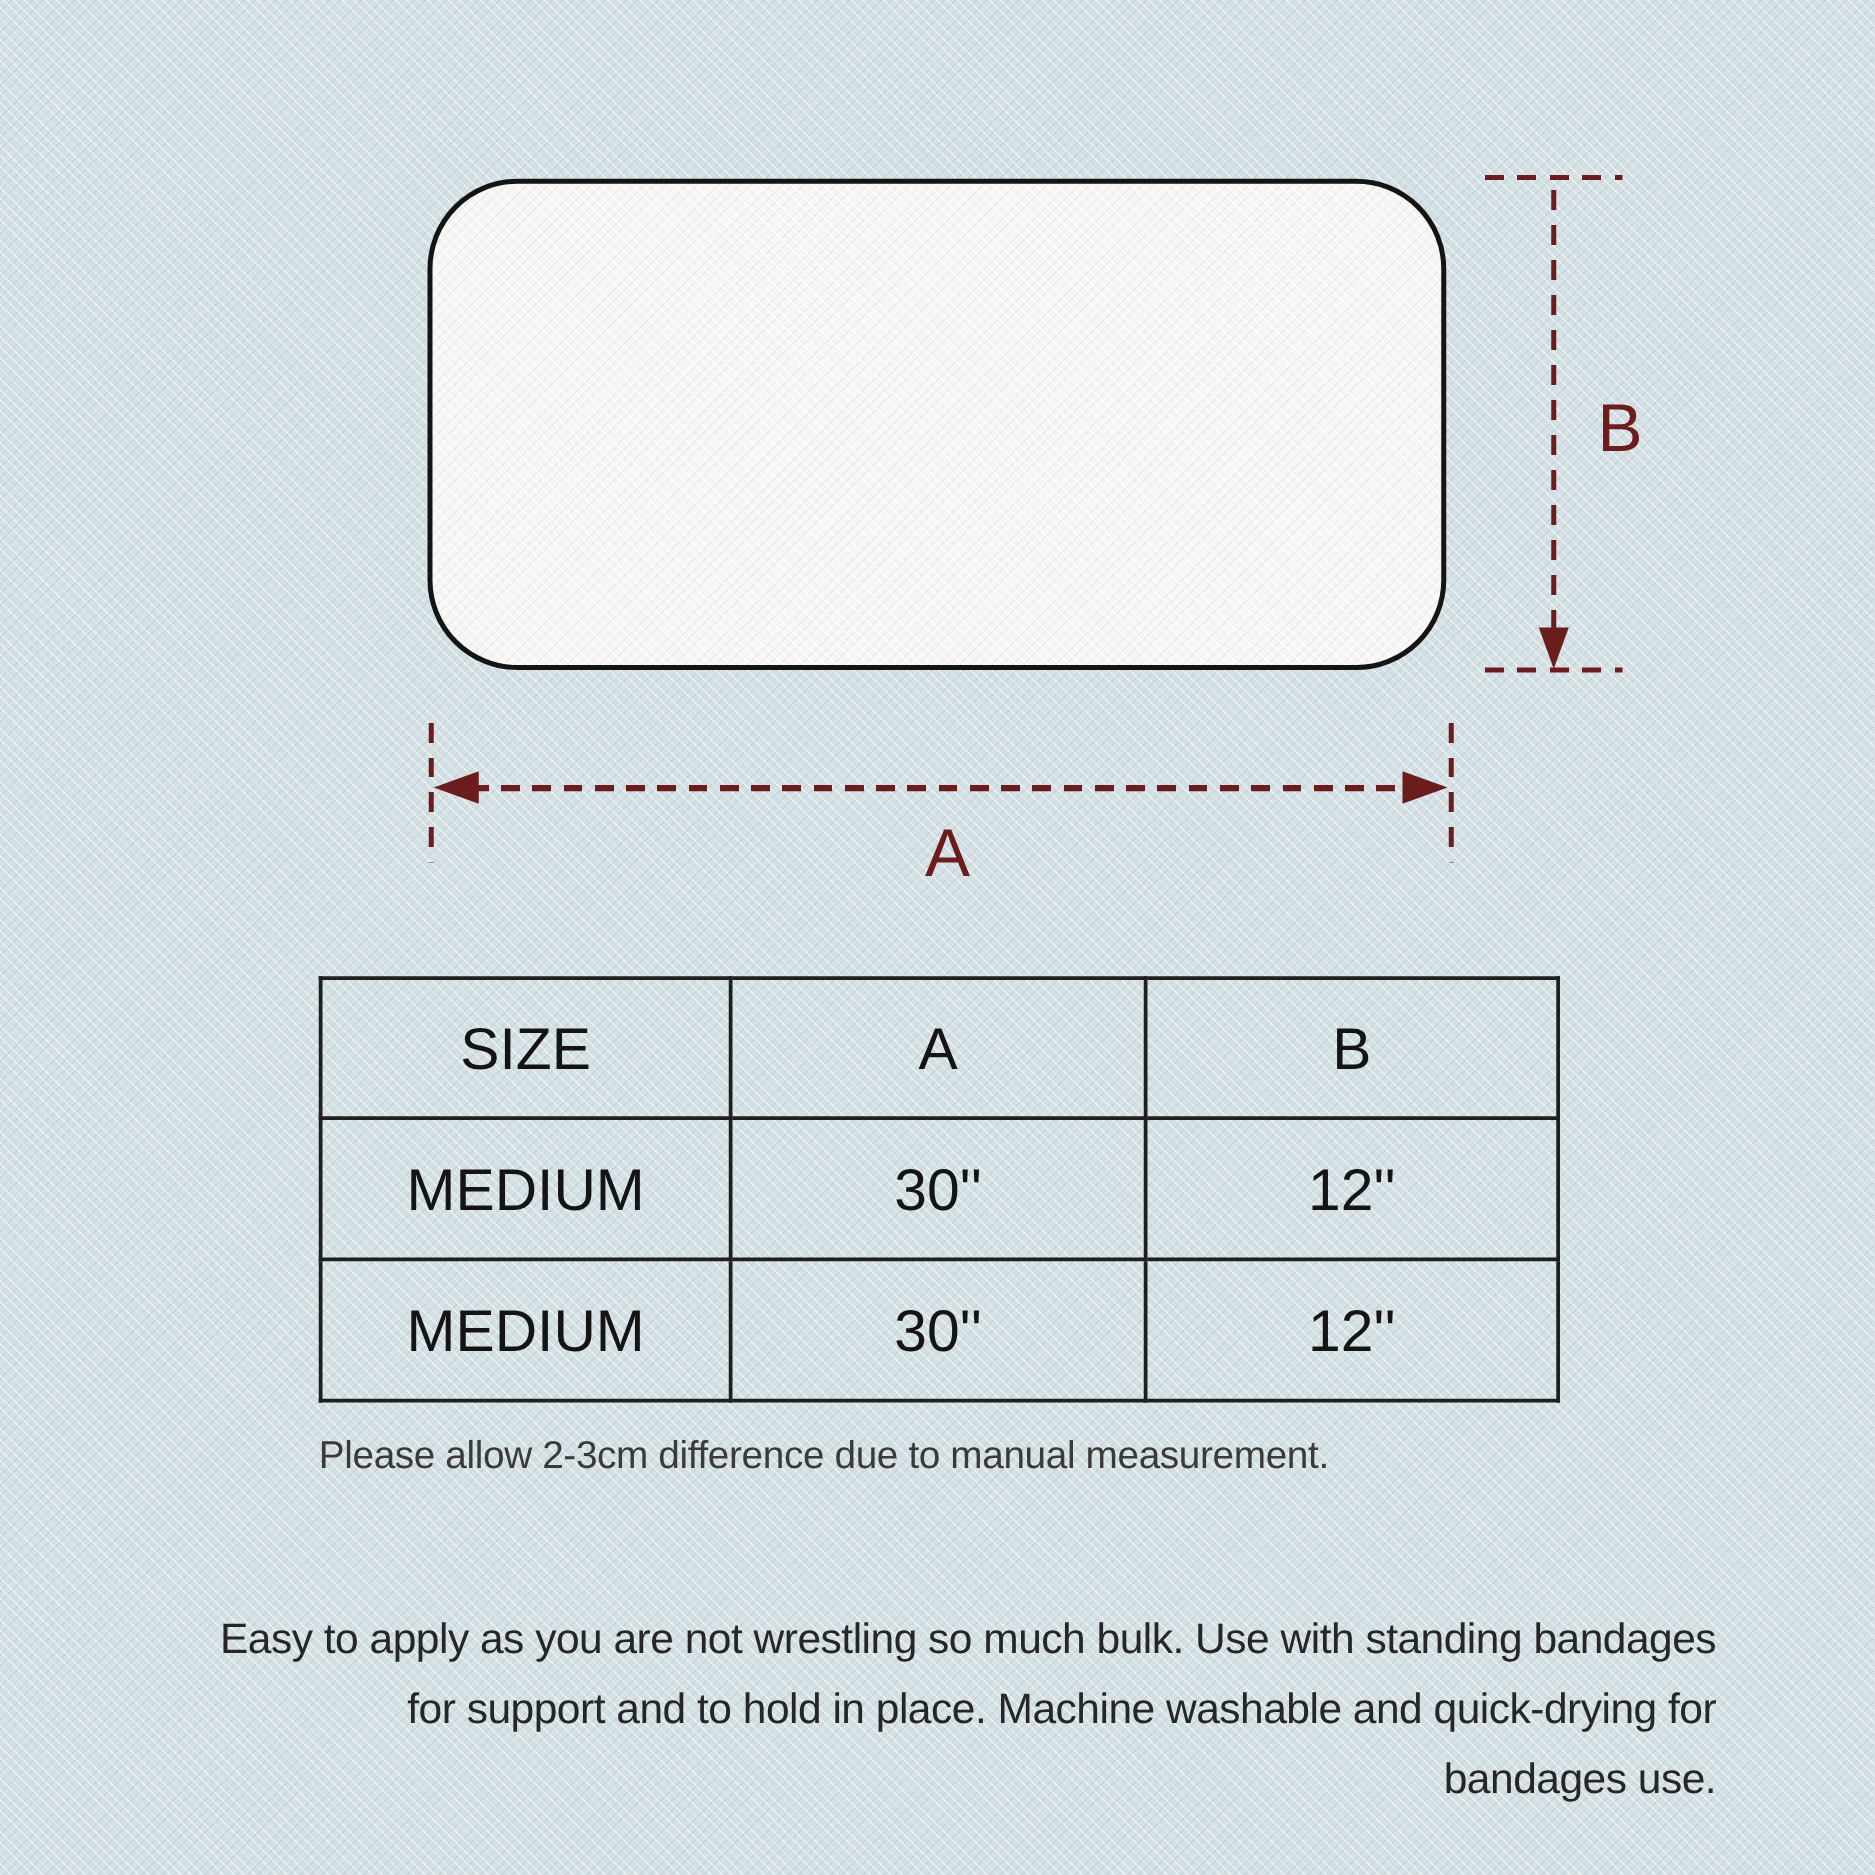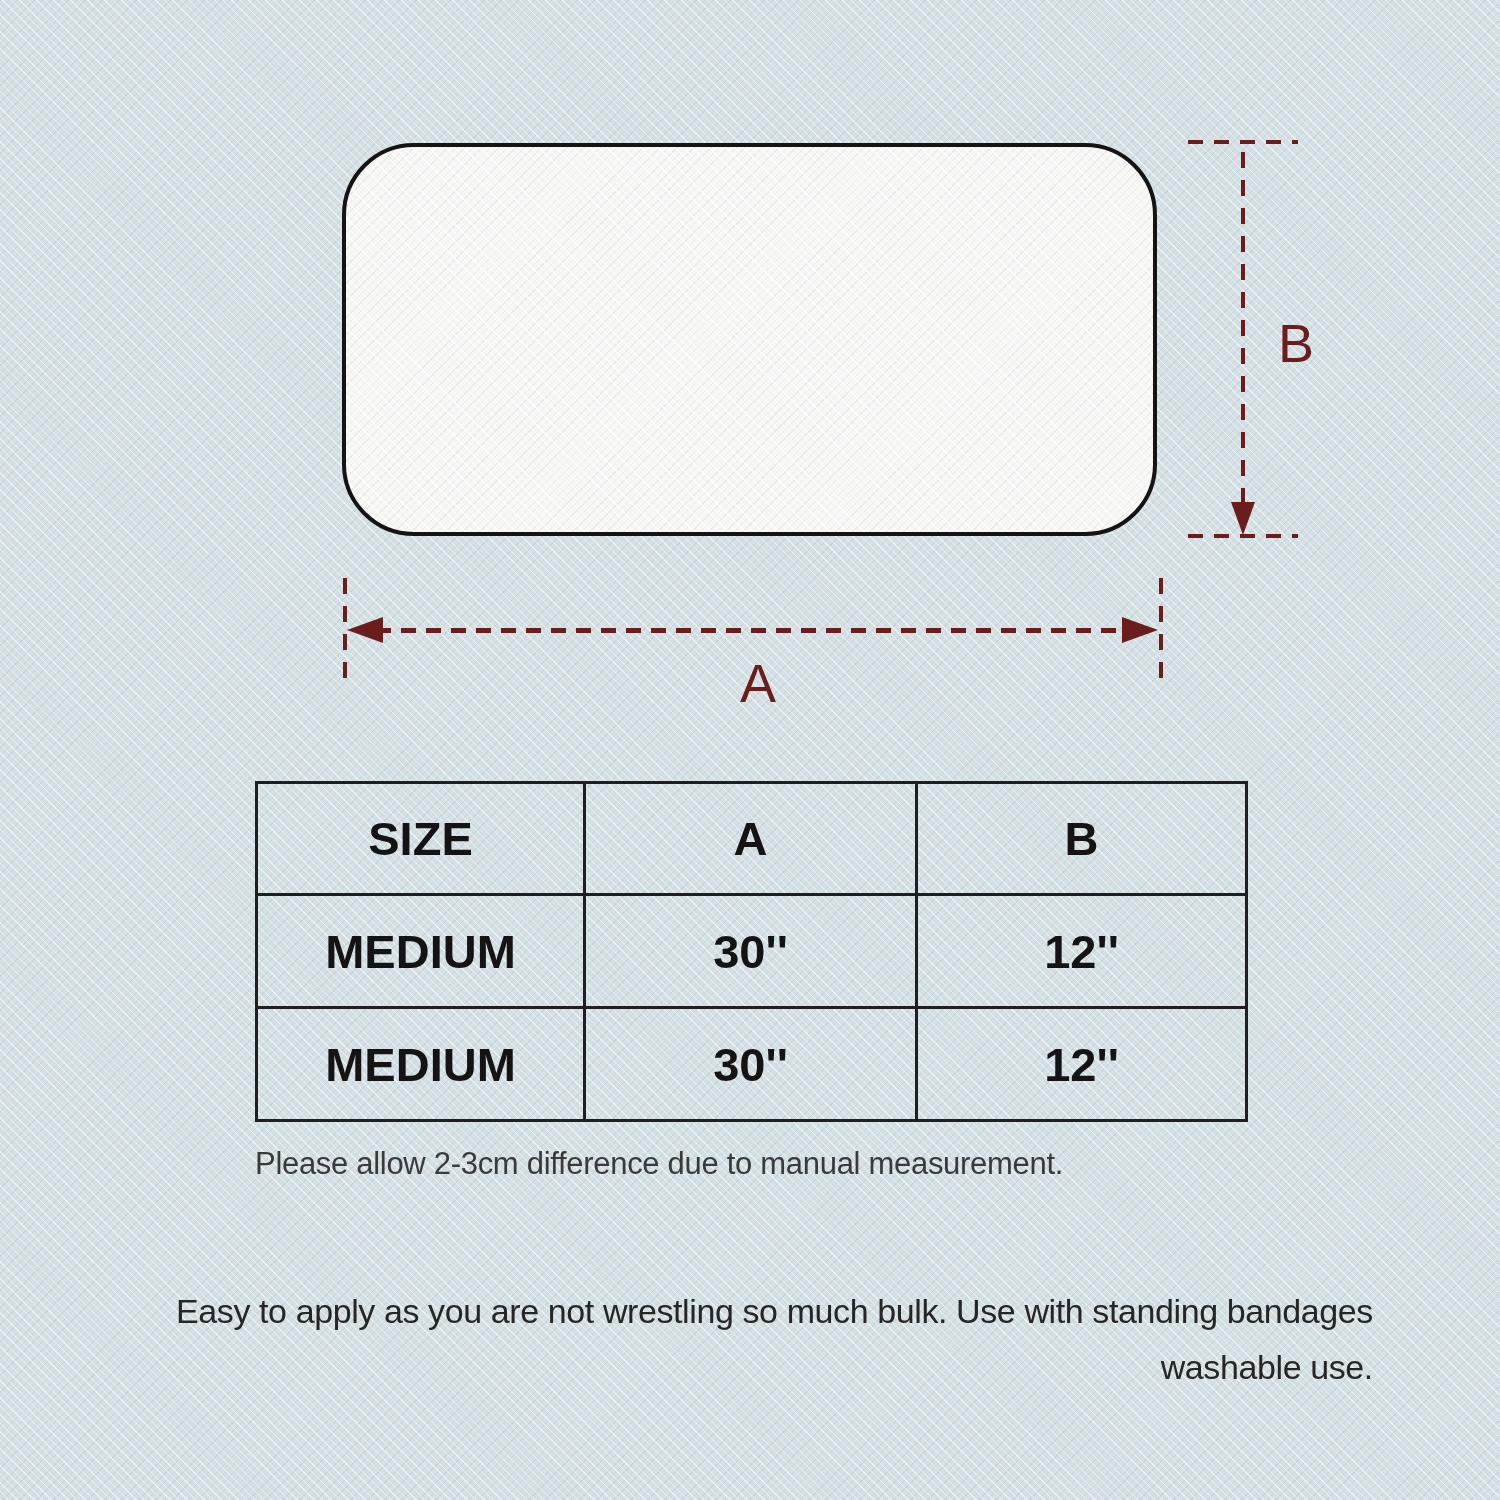--- a/index.html
+++ b/index.html
@@ -87,21 +87,21 @@
     left: 255px;
     top: 781px;
     border-collapse: collapse;
     table-layout: fixed;
   }
   .size-table td, .size-table th {
     box-sizing: border-box;
     border: 3px solid #1f1f1f;
     text-align: center;
     vertical-align: middle;
-    font-weight: 700;
+    font-weight: 400;
     font-size: 47px;
     color: #141414;
     padding: 0;
   }
   .size-table .col-size { width: 328px; }
   .size-table .col-a { width: 332px; }
   .size-table .col-b { width: 330px; }
   .size-table .row-head { height: 112px; }
   .size-table .row-data { height: 113px; padding-left: 20px; }
 
@@ -164,16 +164,17 @@
         <td>30''</td>
         <td>12''</td>
       </tr>
     </tbody>
   </table>
 
   <div class="measure-note">Please allow 2-3cm difference due to manual measurement.</div>
 
   <div class="description">
     <div>Easy to apply as you are not wrestling so much bulk. Use with standing bandages</div>
-    <div>washable use.</div>
+    <div>for support and to hold in place. Machine washable and quick-drying for</div>
+    <div>bandages use.</div>
   </div>
 
 </div>
 
 </body></html>

